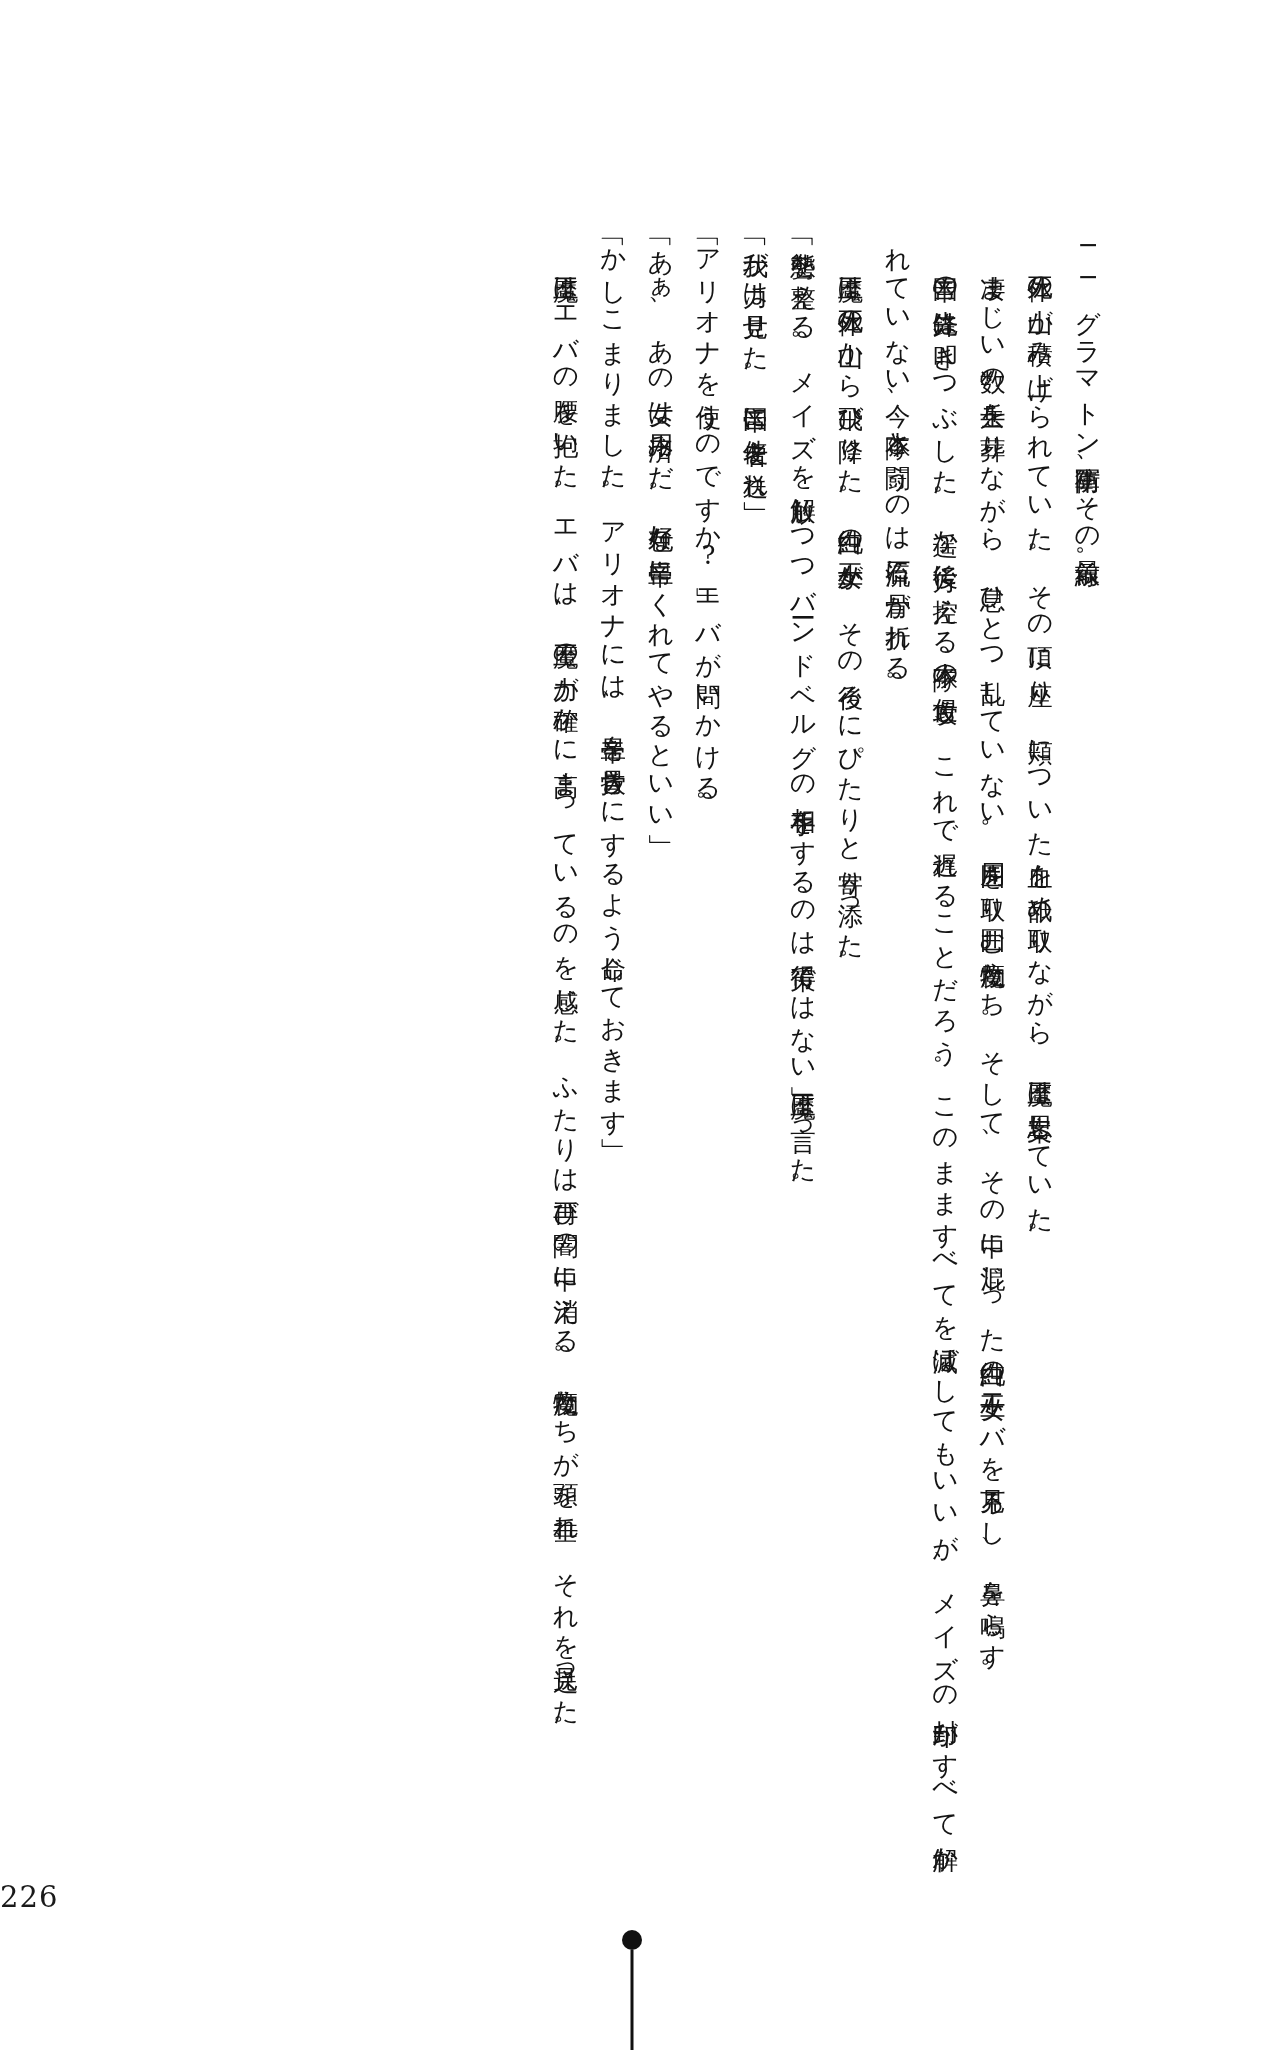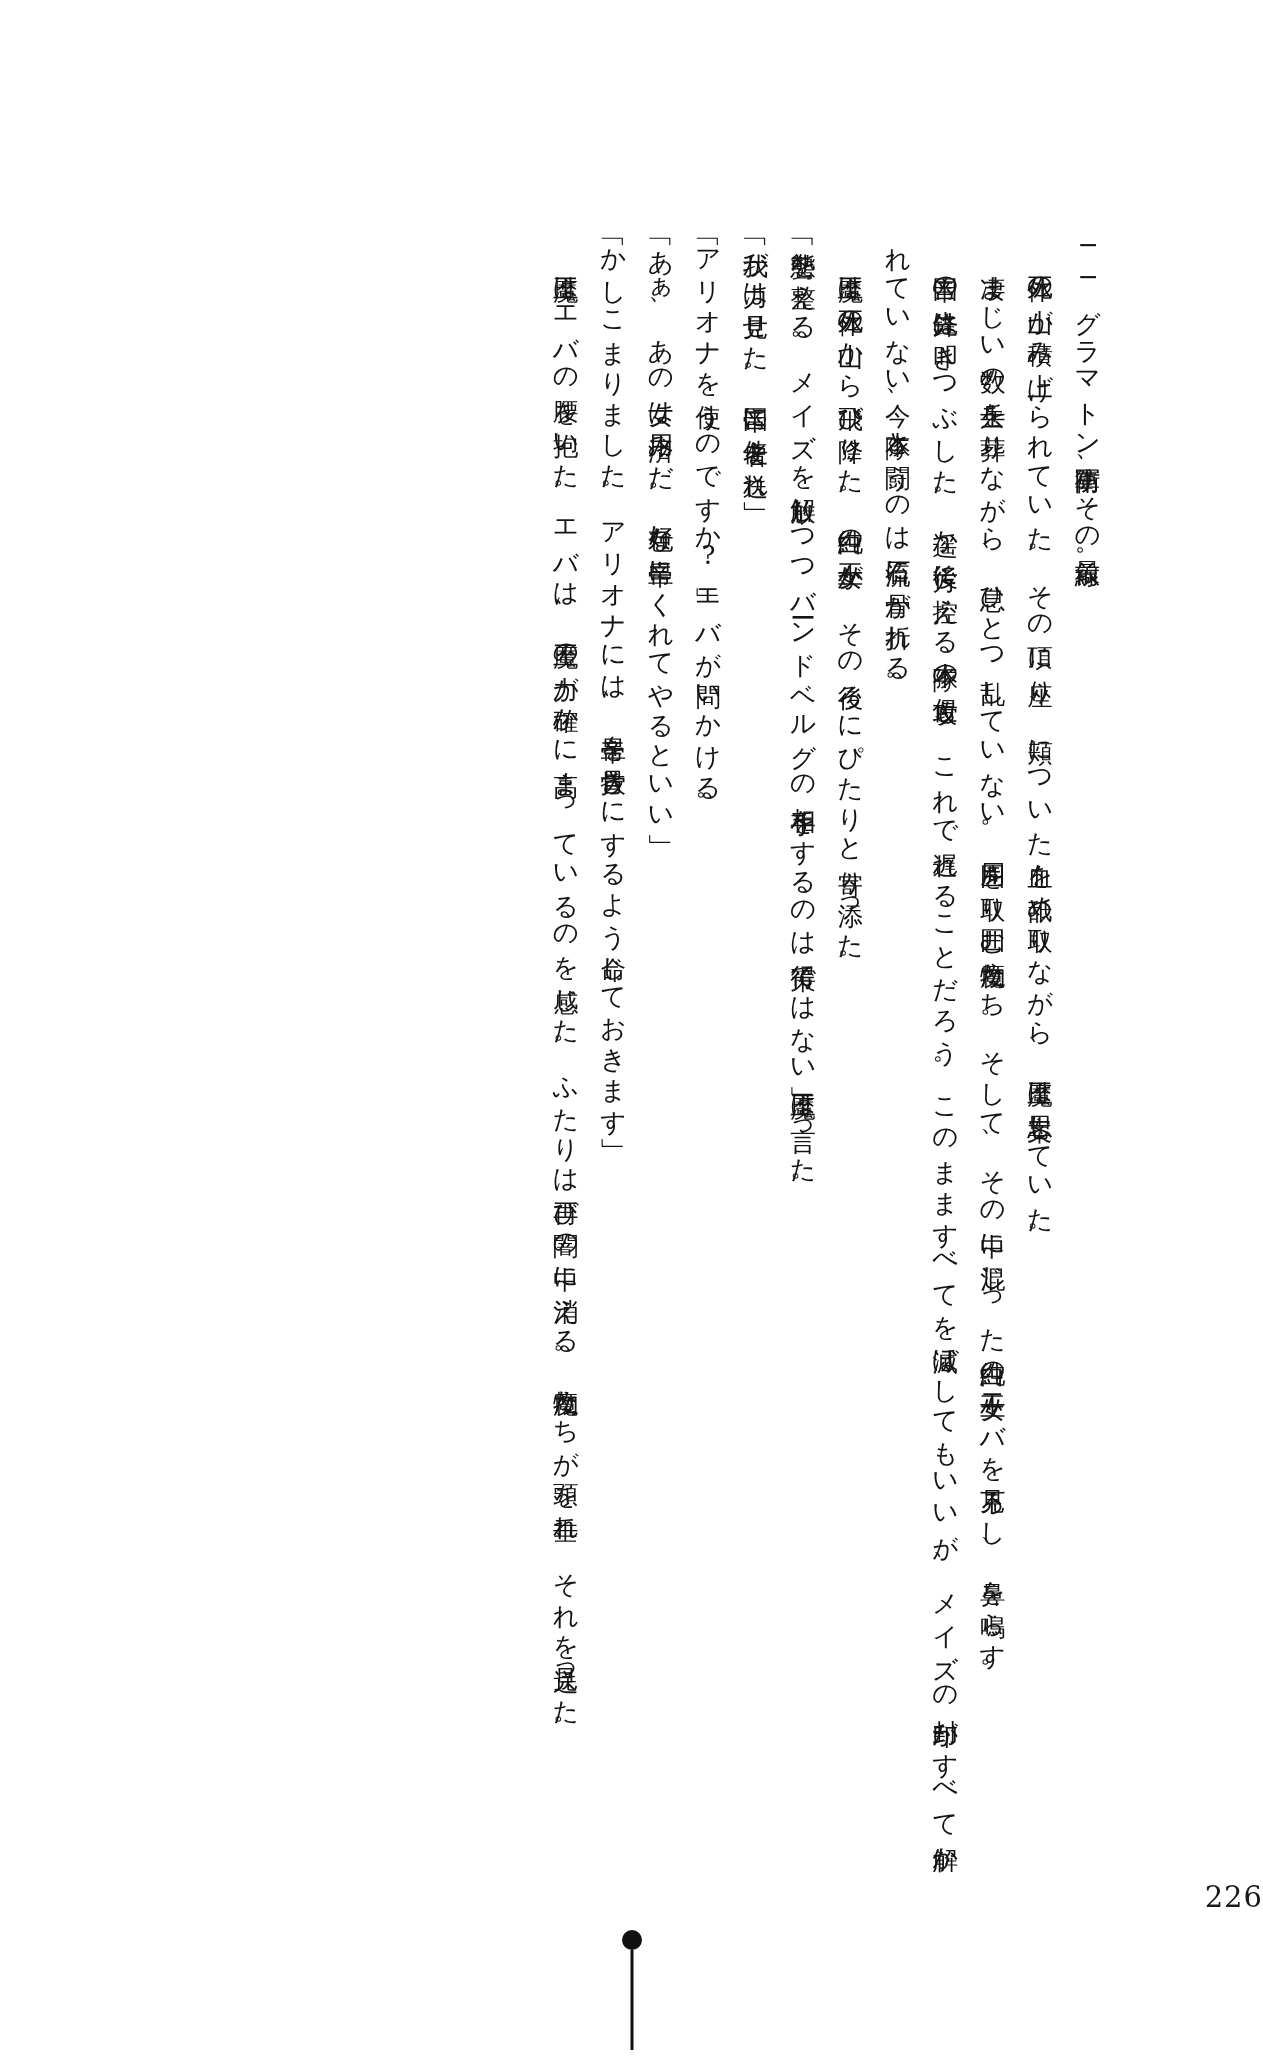--- a/index.html
+++ b/index.html
@@ -50,21 +50,21 @@
   #text-body p.indent {
     text-indent: 1em;
   }
 
   
   #page-number {
     position: absolute;
     left: 0;
     right: 0;
     top: 1880px;
-    text-align: right;
+    text-align: left;
     font-size: 29px;
     letter-spacing: 1px;
     color: #1a1a1a;
     font-family: "DejaVu Serif", "Liberation Serif", serif;
   }
 
   
   #footer-mark {
     position: absolute;
     left: 50%;

